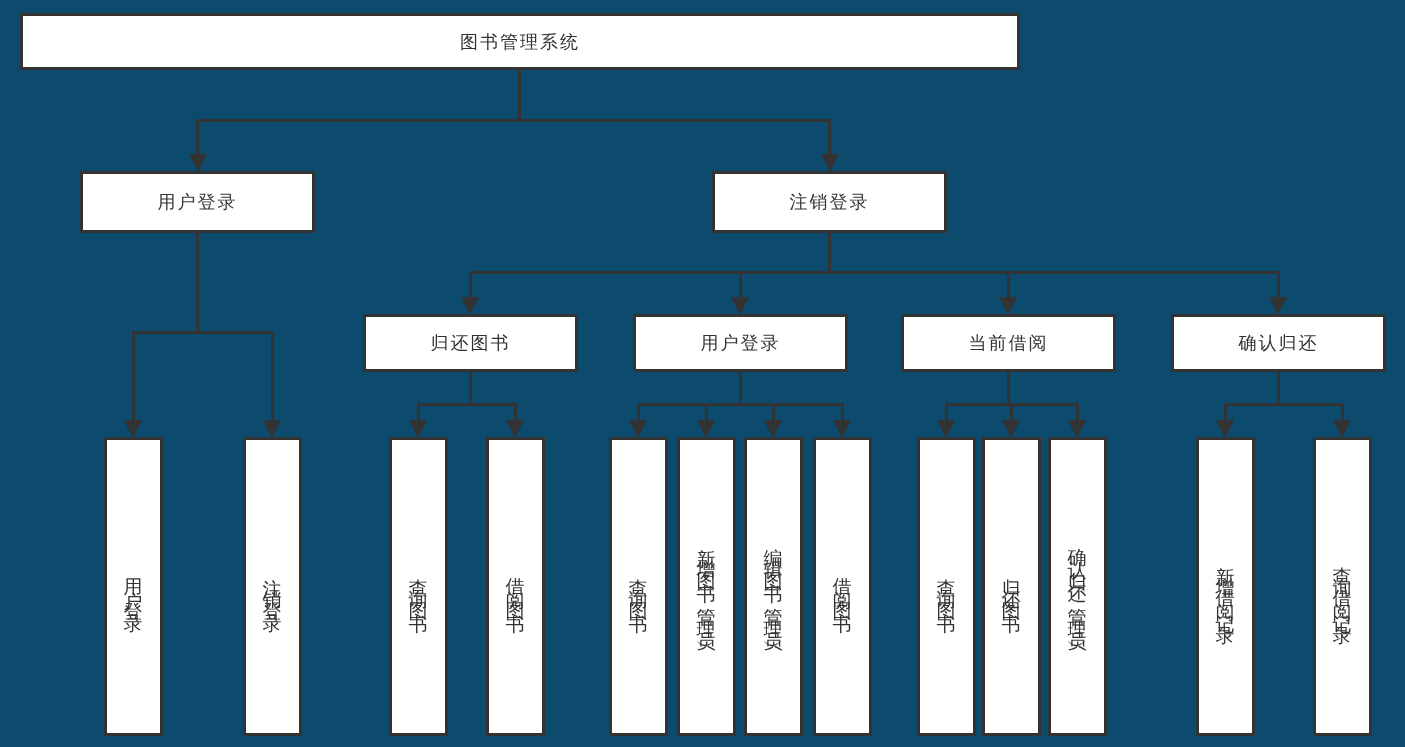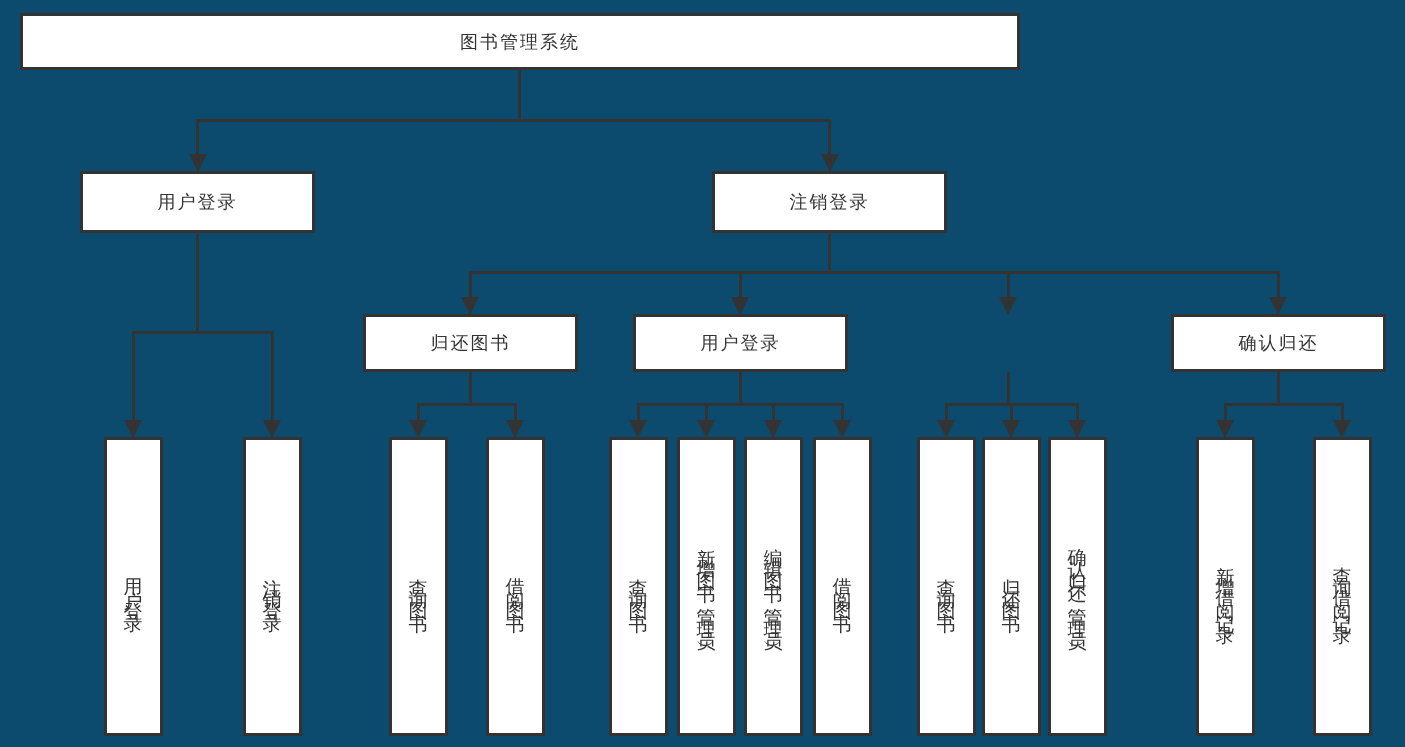--- a/index.html
+++ b/index.html
@@ -99,20 +99,21 @@
     <div class="line" style="left:1007px;top:271px;width:3px;height:29px"></div>
     <div class="line" style="left:1277px;top:271px;width:3px;height:29px"></div>
     <div class="arrow" style="left:461px;top:297px"></div>
     <div class="arrow" style="left:731px;top:297px"></div>
     <div class="arrow" style="left:999px;top:297px"></div>
     <div class="arrow" style="left:1269px;top:297px"></div>
   </div>
 
   <div class="box" style="left:363px;top:314px;width:215px;height:58px">归还图书</div>
   <div class="box" style="left:633px;top:314px;width:215px;height:58px">用户登录</div>
+  <div class="box" style="left:901px;top:314px;width:215px;height:58px">当前借阅</div>
   <div class="box" style="left:1171px;top:314px;width:215px;height:58px">确认归还</div>
 
   <div>
     <div class="line" style="left:469px;top:372px;width:3px;height:34px"></div>
     <div class="line" style="left:417px;top:403px;width:100px;height:3px"></div>
     <div class="line" style="left:417px;top:403px;width:3px;height:20px"></div>
     <div class="line" style="left:514px;top:403px;width:3px;height:20px"></div>
     <div class="arrow" style="left:409px;top:420px"></div>
     <div class="arrow" style="left:506px;top:420px"></div>
   </div>

